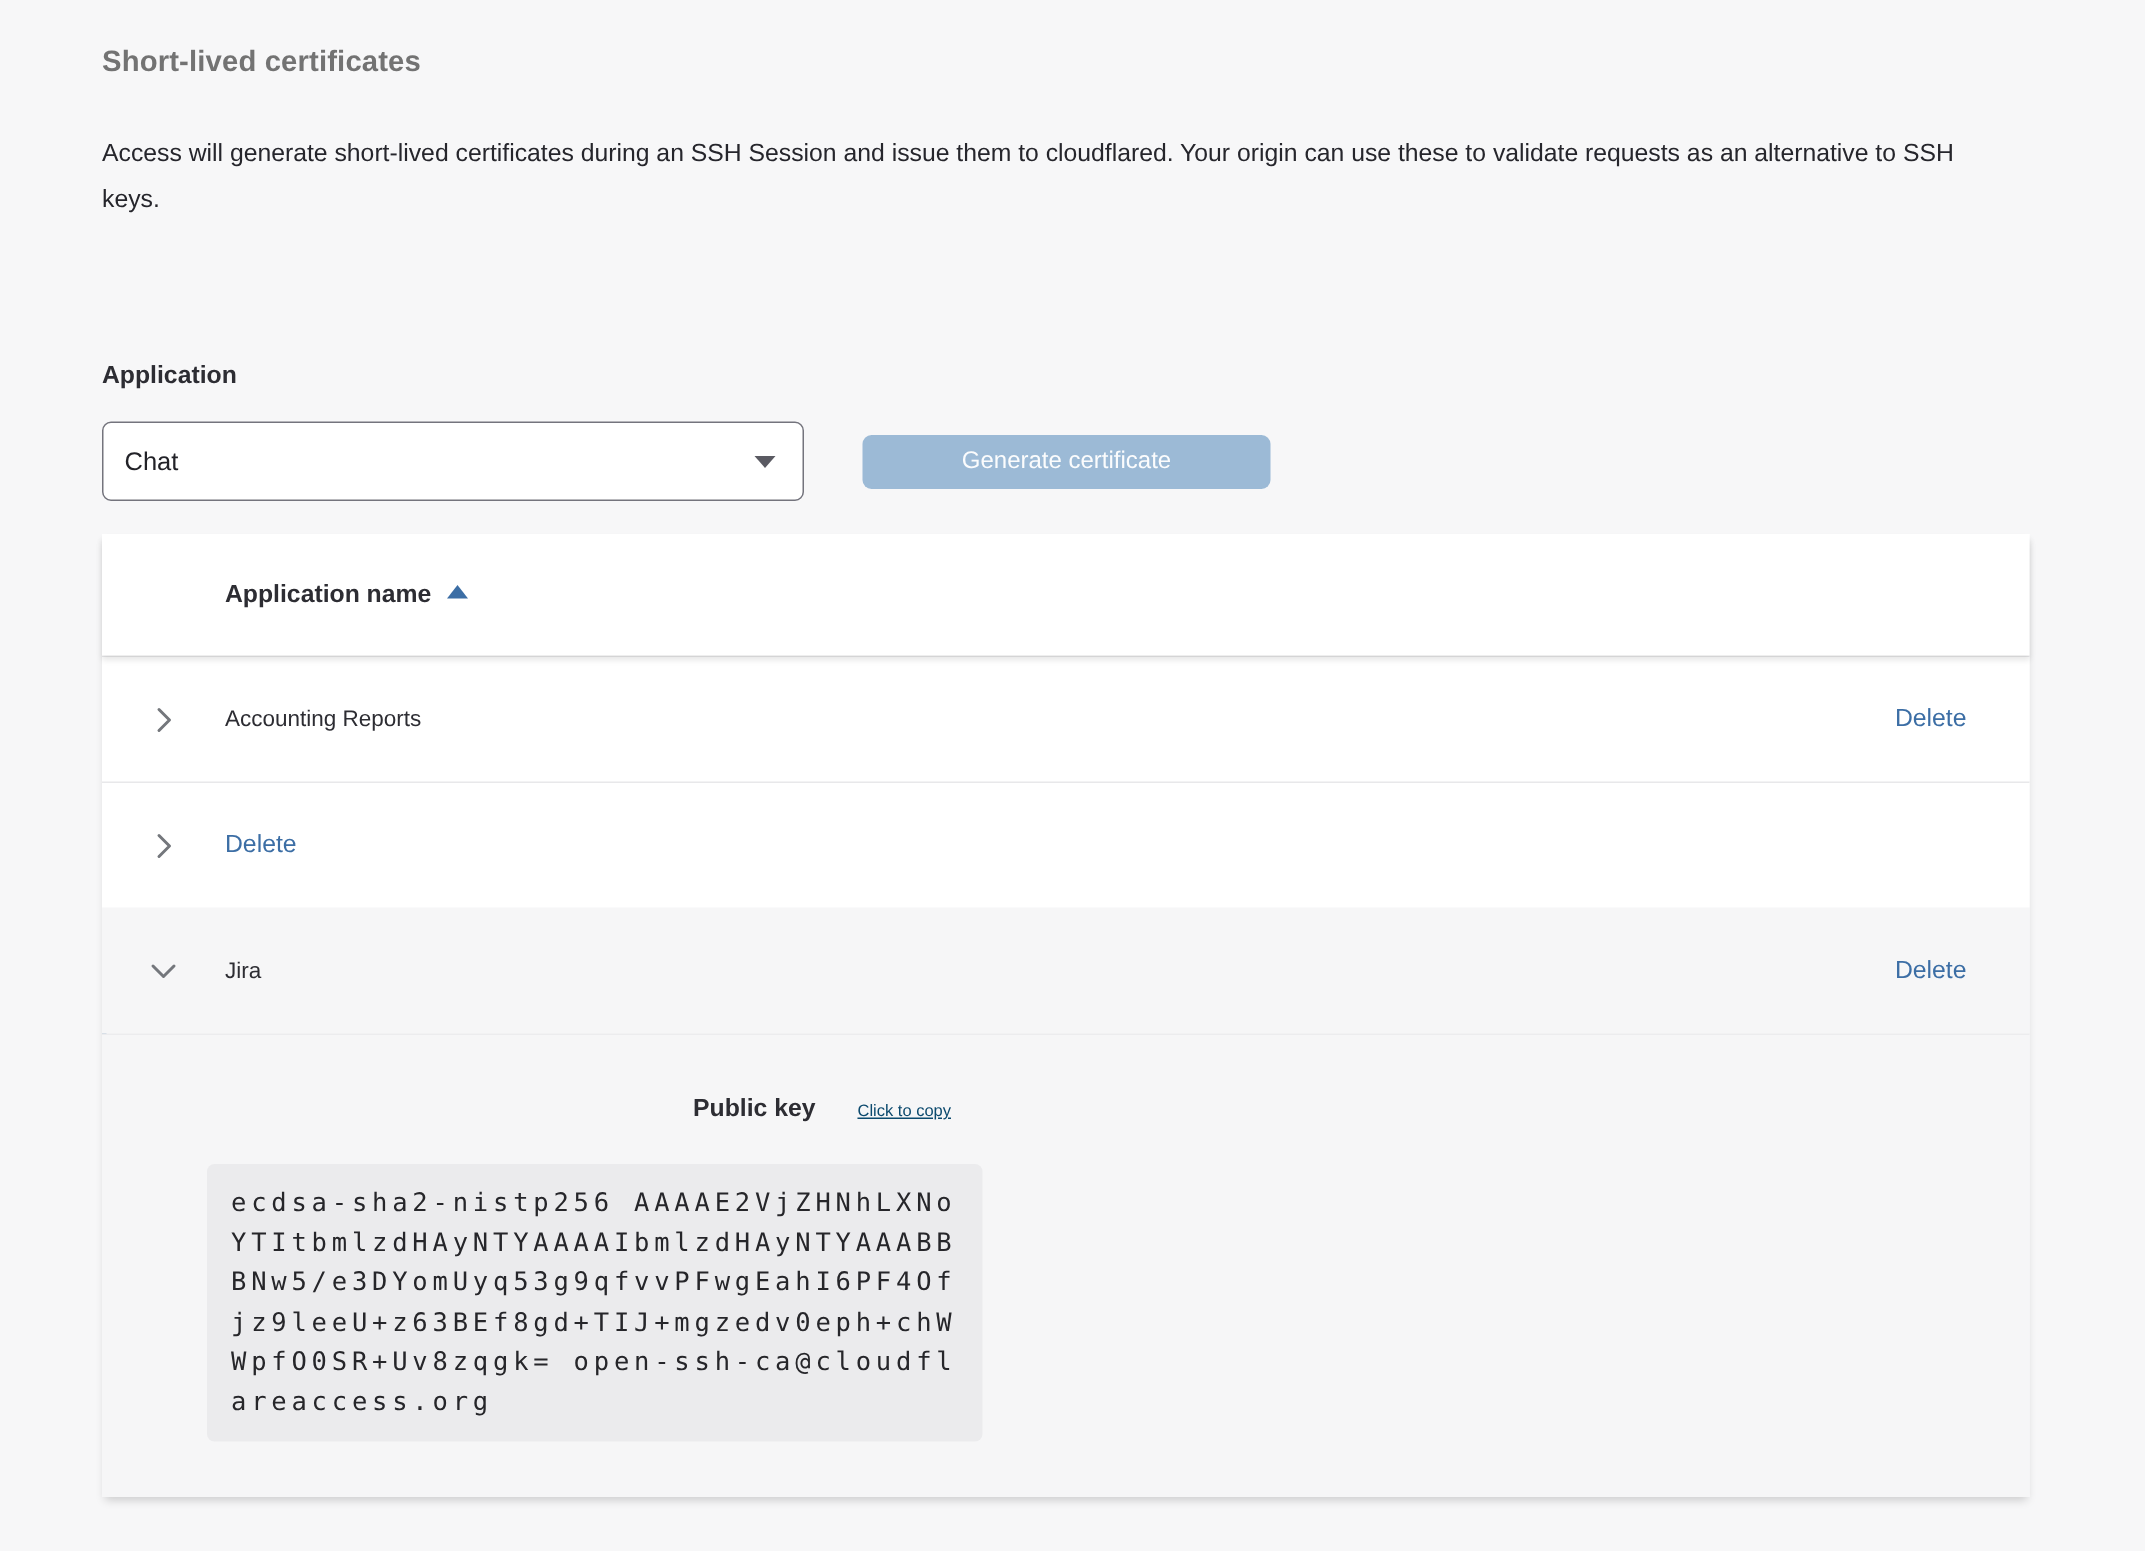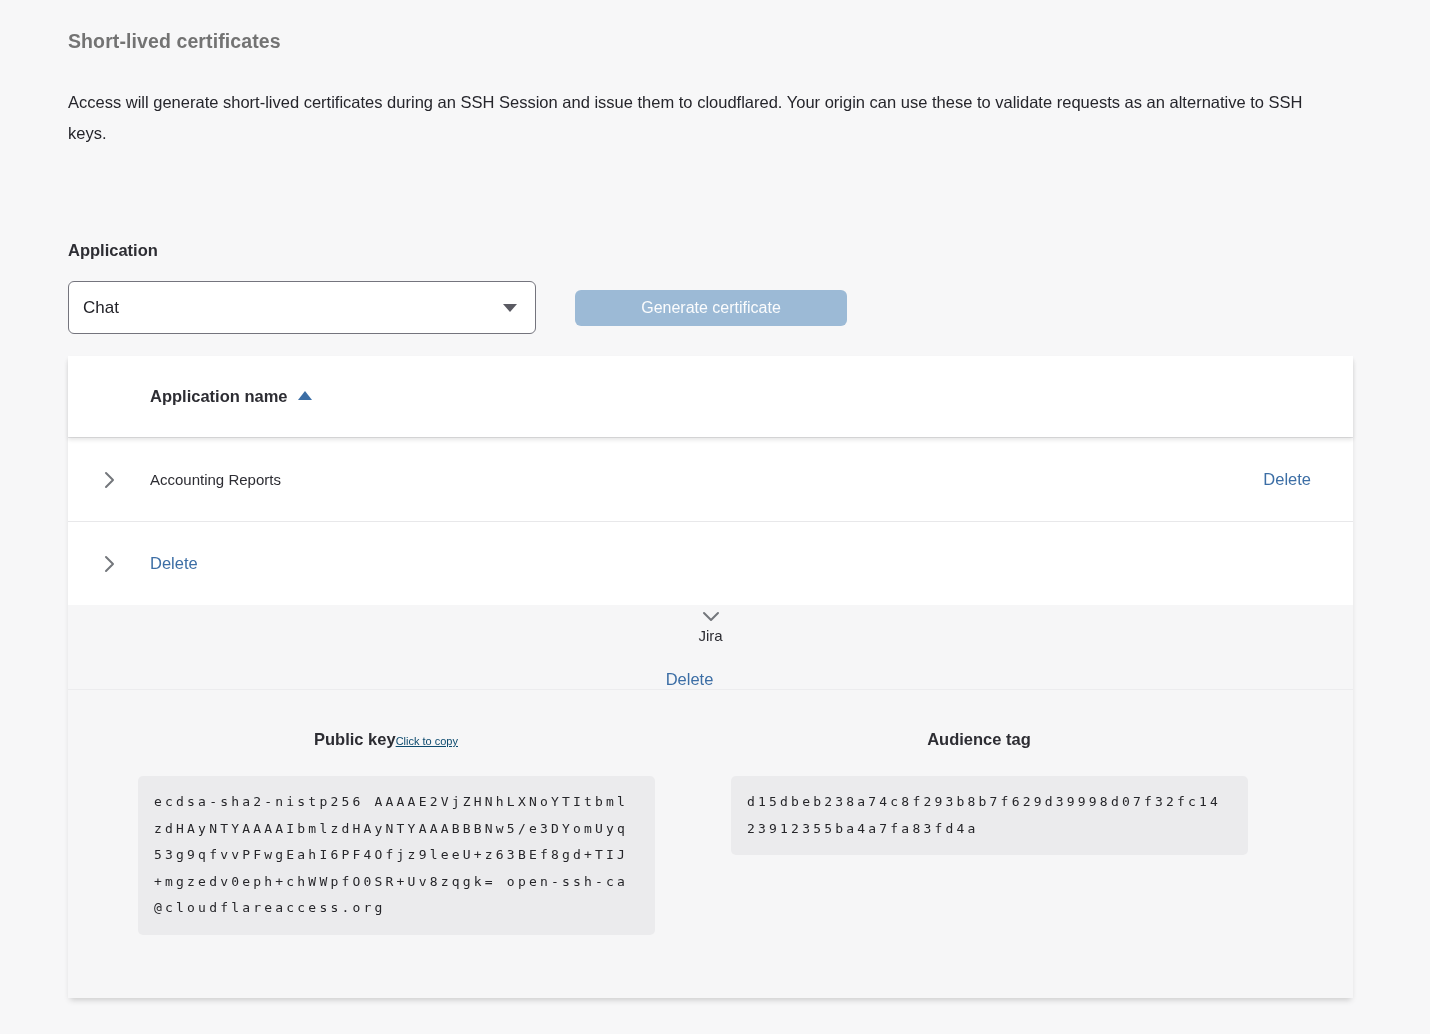--- a/index.html
+++ b/index.html
@@ -93,21 +93,21 @@
     border-bottom: 9px solid #3c6ea5;
     vertical-align: 2px;
   }
 
   .row {
     height: 84px;
     display: flex; align-items: center;
     border-top: 1px solid #e8e8ea;
     background: #ffffff;
   }
-  .row:first-of-type { border-top: none; flex-direction: column; }
+  .row:first-of-type { border-top: none; }
   .chevron-cell {
     width: 82px;
     display: flex; align-items: center;
     padding-left: 30px;
     background: none; border: none; cursor: pointer;
   }
   .row-name { flex: 1; font-size: 15px; color: #2d2d33; }
   .delete-link {
     margin-right: 42px;
     font-size: 16.5px;
@@ -123,41 +123,42 @@
   .detail-panel {
     background: #f6f6f7;
     border-top: 1px solid #ececee;
     padding: 40px 0 30px 70px;
     display: flex;
     gap: 76px;
     height: 309px;
   }
   .detail-col { width: 517px; }
   .detail-label-row {
-    display: flex; align-items: baseline; justify-content: center;
+    display: flex; align-items: baseline; justify-content: flex-end;
     padding-right: 21px;
+    gap: 28px;
   }
   .detail-label {
     font-size: 16.5px;
     font-weight: bold;
     color: #2d2d33;
   }
   .copy-link {
     font-size: 11px;
     color: #0c4a6e;
     text-decoration: underline;
     cursor: pointer;
   }
   .code-box {
     margin-top: 27px;
     background: #ebebed;
     border-radius: 5px;
     padding: 13px 16px;
     font-family: "DejaVu Sans Mono", monospace;
-    font-size: 13px;
+    font-size: 17px;
     line-height: 26.5px;
     letter-spacing: 3.2px;
     color: #26262a;
     word-break: break-all;
     overflow-wrap: anywhere;
   }
 
   .chev-icon { display: block; }
 </style>
 </head>
@@ -219,24 +220,18 @@
       </div>
 
       <div class="detail-panel">
         <div class="detail-col">
           <div class="detail-label-row">
             <span class="detail-label">Public key</span>
             <a class="copy-link">Click to copy</a>
           </div>
           <div class="code-box">ecdsa-sha2-nistp256 AAAAE2VjZHNhLXNoYTItbmlzdHAyNTYAAAAIbmlzdHAyNTYAAABBBNw5/e3DYomUyq53g9qfvvPFwgEahI6PF4Ofjz9leeU+z63BEf8gd+TIJ+mgzedv0eph+chWWpfO0SR+Uv8zqgk= open-ssh-ca@cloudflareaccess.org</div>
         </div>
-        <div class="detail-col">
-          <div class="detail-label-row">
-            <span class="detail-label">Audience tag</span>
-          </div>
-          <div class="code-box">d15dbeb238a74c8f293b8b7f629d39998d07f32fc1423912355ba4a7fa83fd4a</div>
-        </div>
       </div>
     </div>
 
   </div>
 
 </div>
 
 </body></html>

